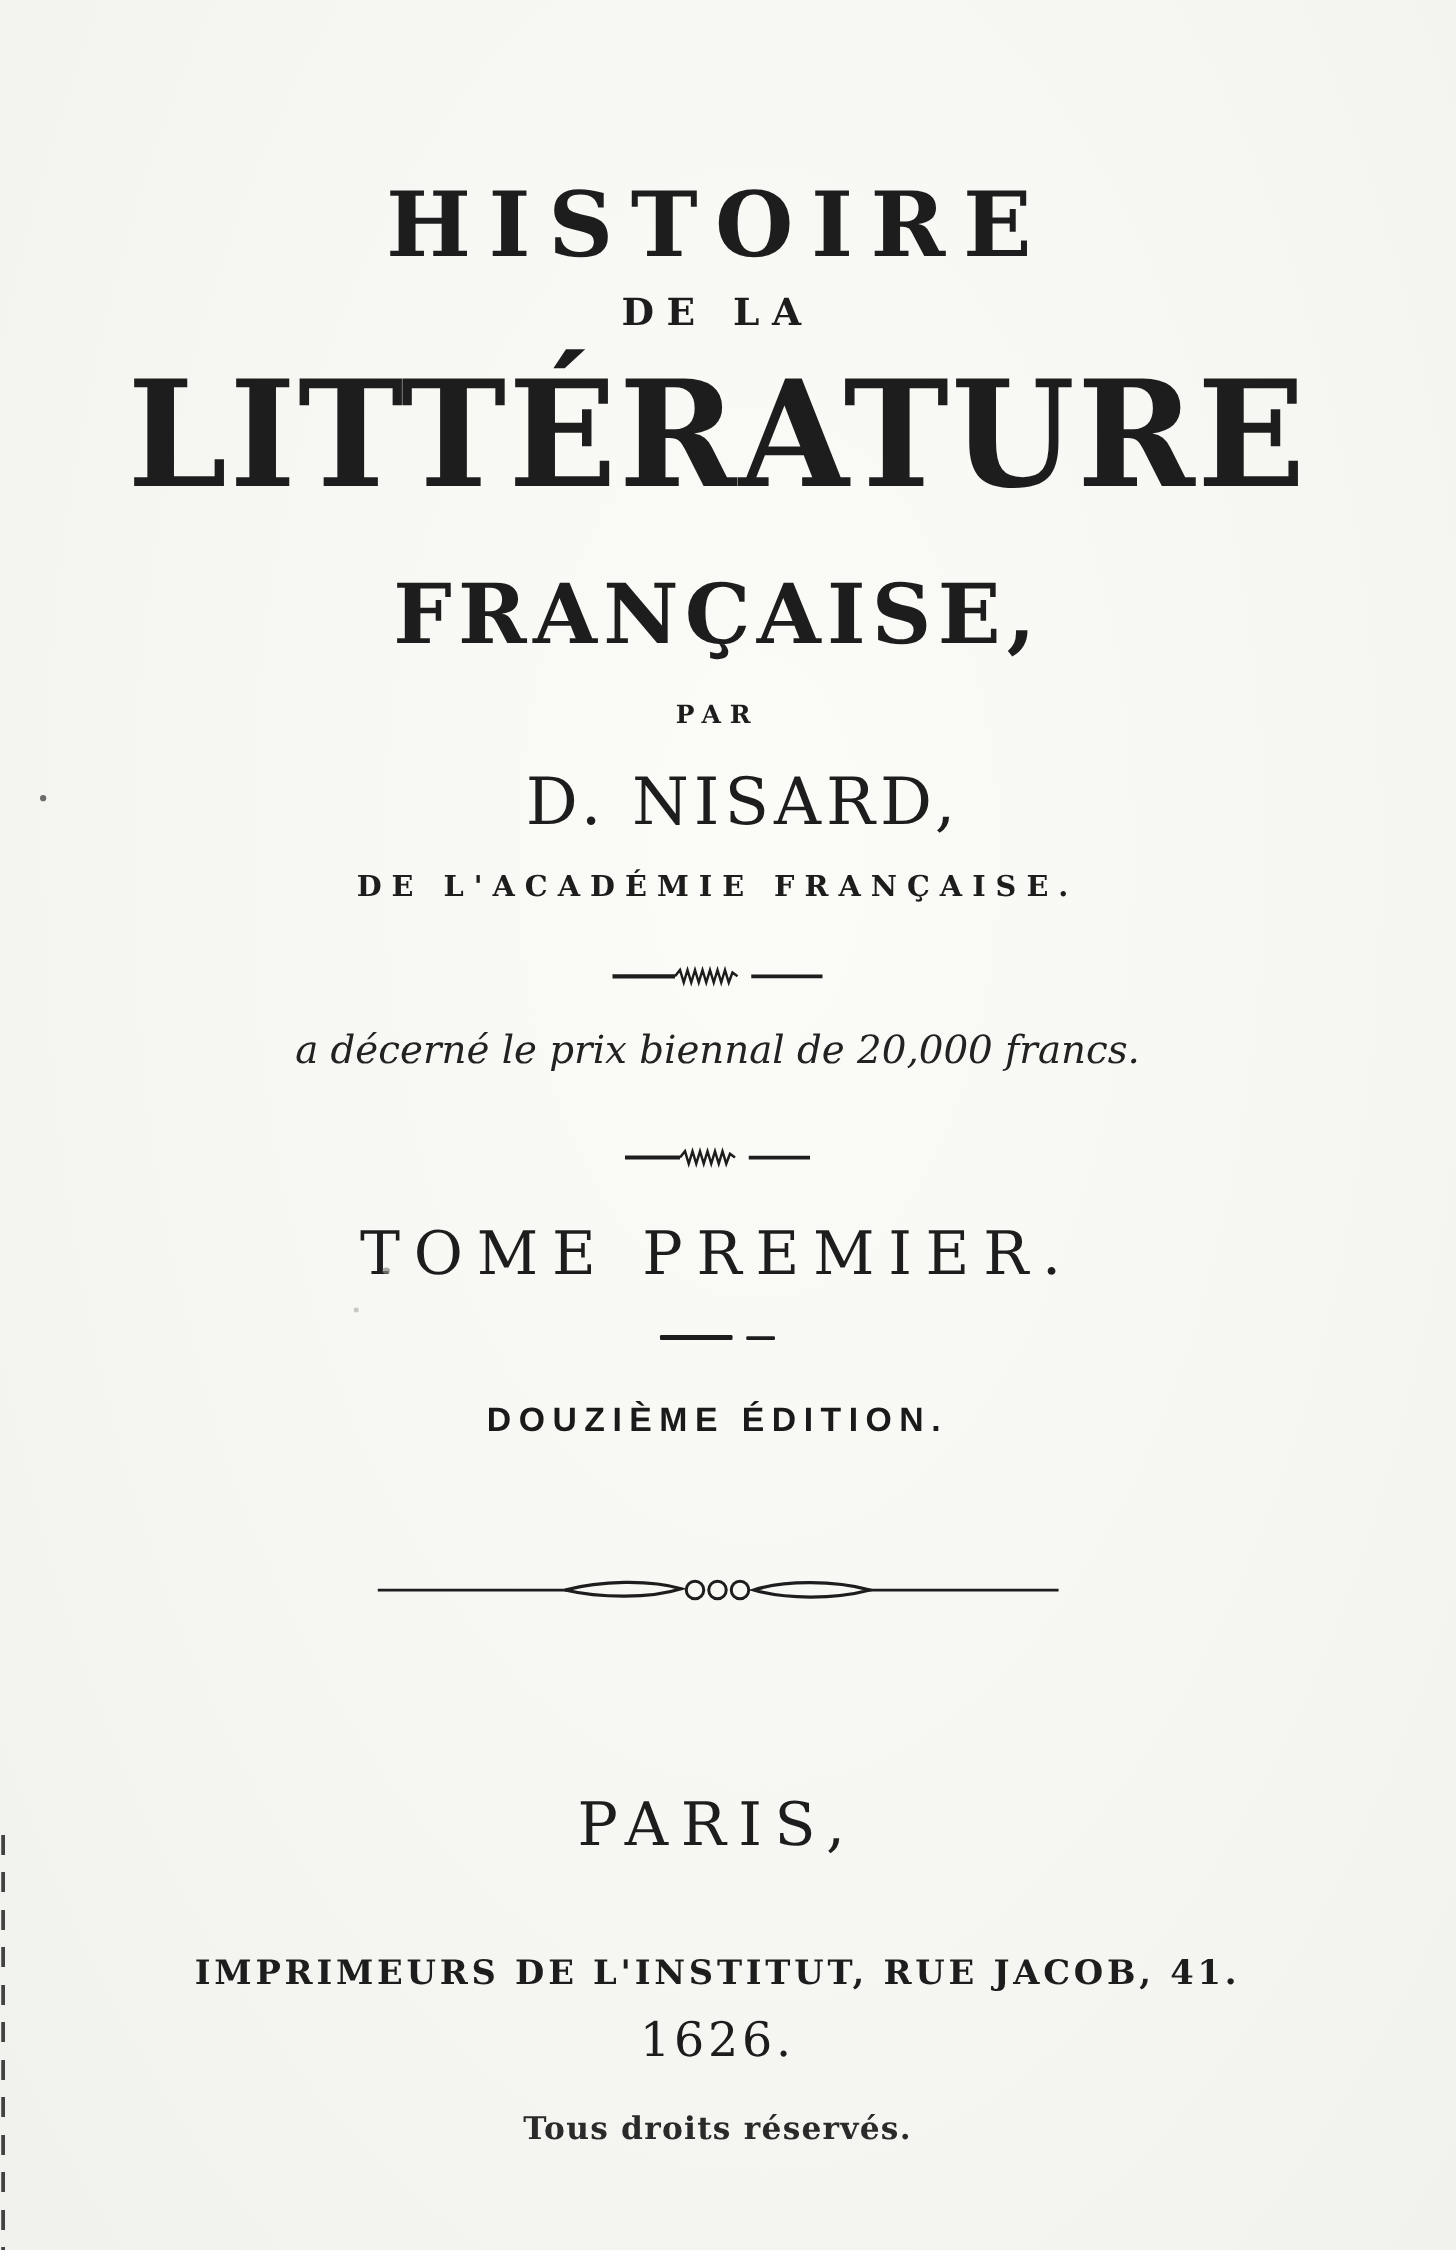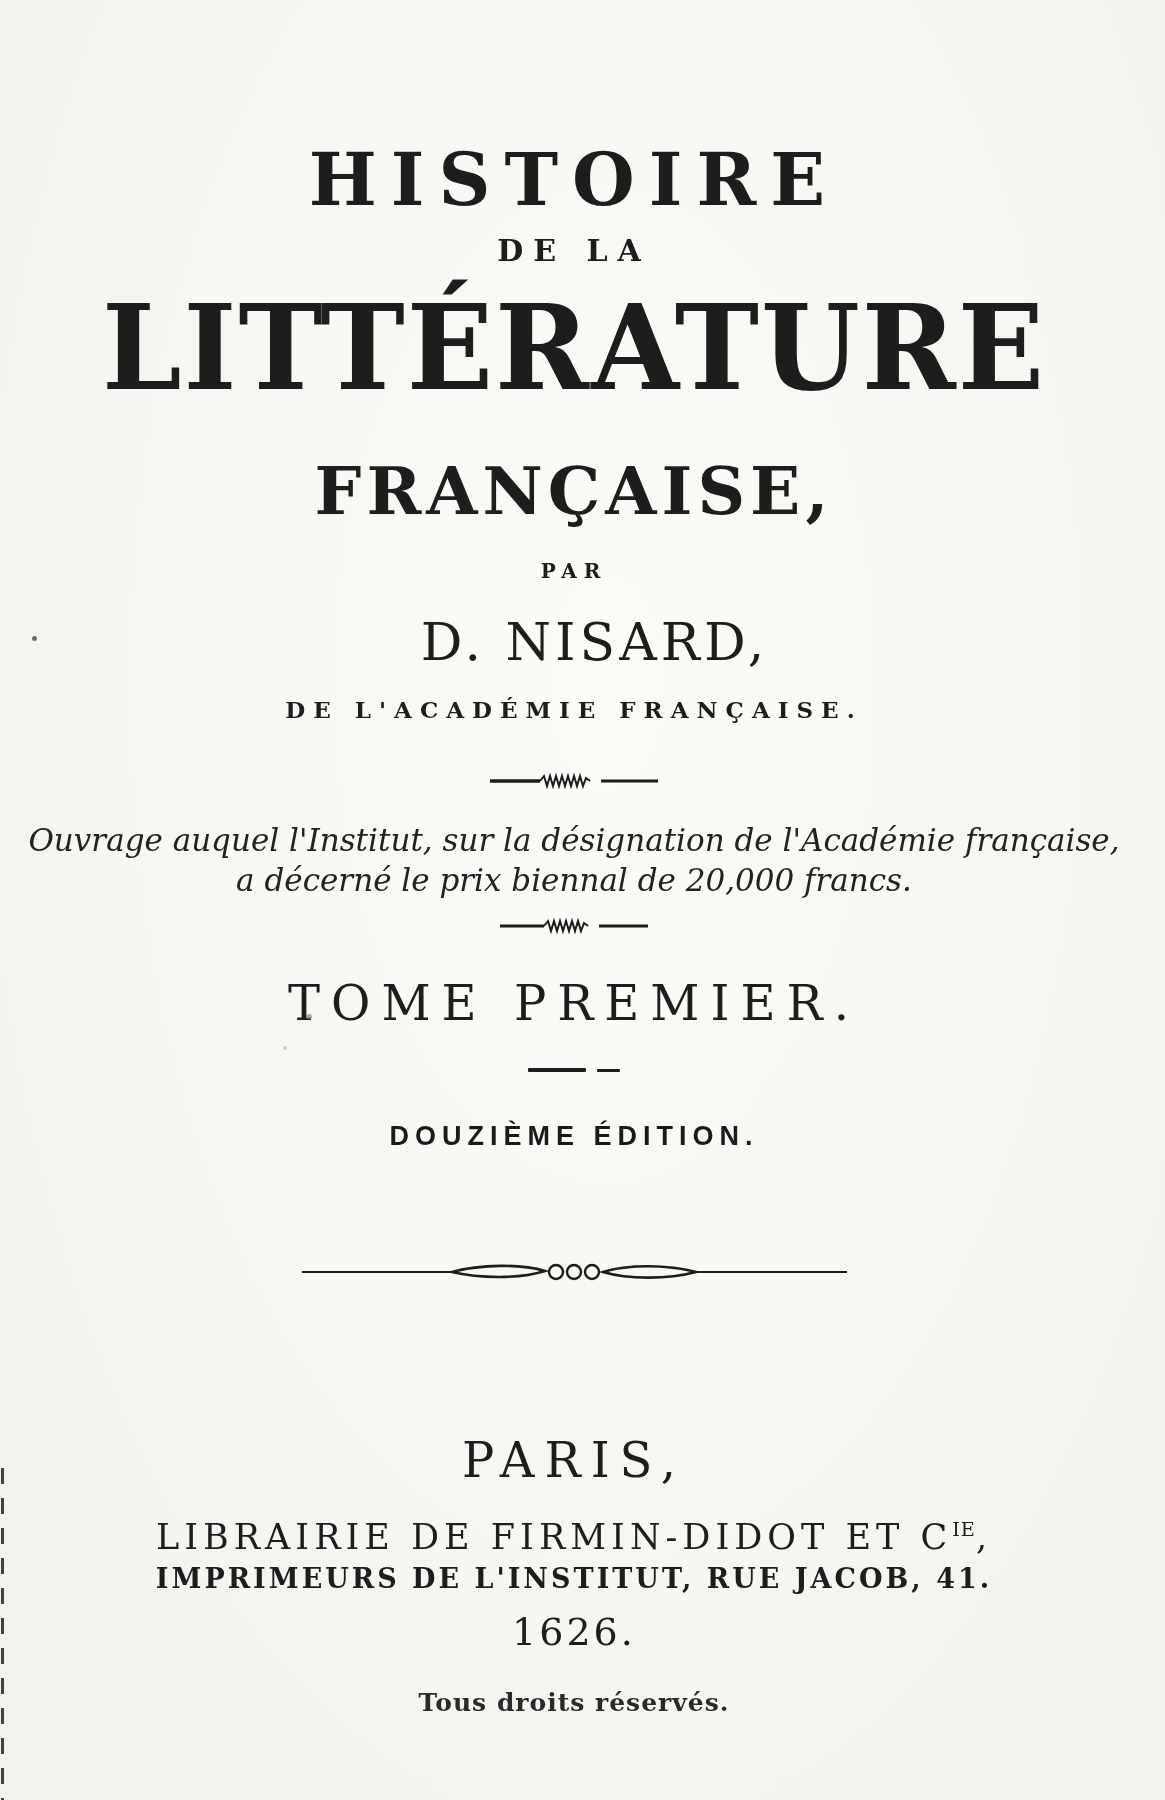--- a/index.html
+++ b/index.html
@@ -70,21 +70,20 @@
 
   <div class="orn orn-squiggle1">
     <svg width="172" height="20" viewBox="0 0 172 20" aria-hidden="true">
       <path d="M2 10 H52" stroke="#1d1d1d" stroke-width="3.4" fill="none"></path>
       <path d="M52 10 l4 -5 3 10 3 -10 3 10 3 -10 3 10 3 -10 3 10 3 -10 3 10 3 -10 3 10 3 -10 3 10 3 -8 4 3" stroke="#1d1d1d" stroke-width="2" fill="none"></path>
       <path d="M113 10 H170" stroke="#1d1d1d" stroke-width="3" fill="none"></path>
     </svg>
   </div>
 
   <div class="abs t-award">
-    <div>Ouvrage auquel l'Institut, sur la désignation de l'Académie française,</div>
     <div>a décerné le prix biennal de 20,000 francs.</div>
   </div>
 
   <div class="orn orn-squiggle2">
     <svg width="152" height="20" viewBox="0 0 152 20" aria-hidden="true">
       <path d="M2 10 H46" stroke="#1d1d1d" stroke-width="3.2" fill="none"></path>
       <path d="M46 10 l4 -5 3 10 3 -10 3 10 3 -10 3 10 3 -10 3 10 3 -10 3 10 3 -10 3 10 3 -8 4 3" stroke="#1d1d1d" stroke-width="2" fill="none"></path>
       <path d="M101 10 H150" stroke="#1d1d1d" stroke-width="3" fill="none"></path>
     </svg>
   </div>
@@ -105,21 +104,20 @@
       <circle cx="254" cy="14" r="7" stroke="#1d1d1d" stroke-width="2.4" fill="none"></circle>
       <circle cx="272" cy="14" r="7" stroke="#1d1d1d" stroke-width="2.4" fill="none"></circle>
       <circle cx="290" cy="14" r="7" stroke="#1d1d1d" stroke-width="2.4" fill="none"></circle>
       <path d="M301 14 C326 6 366 6.5 394 14 C366 21.5 326 21.5 301 14 Z" stroke="#1d1d1d" stroke-width="2.6" fill="none"></path>
       <path d="M392 14 H545" stroke="#1d1d1d" stroke-width="2.2" fill="none"></path>
     </svg>
   </div>
 
   <div class="abs t-city">PARIS,</div>
 
-  <div class="abs t-publisher"><span>LIBRAIRIE DE FIRMIN-DIDOT ET C</span><sup>IE</sup><span>,</span></div>
 
   <div class="abs t-printer">IMPRIMEURS DE L'INSTITUT, RUE JACOB, 41.</div>
   <div class="abs t-year">1626.</div>
   <div class="abs t-rights">Tous droits réservés.</div>
 
   <div class="edge-line"></div>
   <div class="speck-a"></div>
   <div class="speck-b"></div>
   <div class="speck-c"></div>
 </div>

